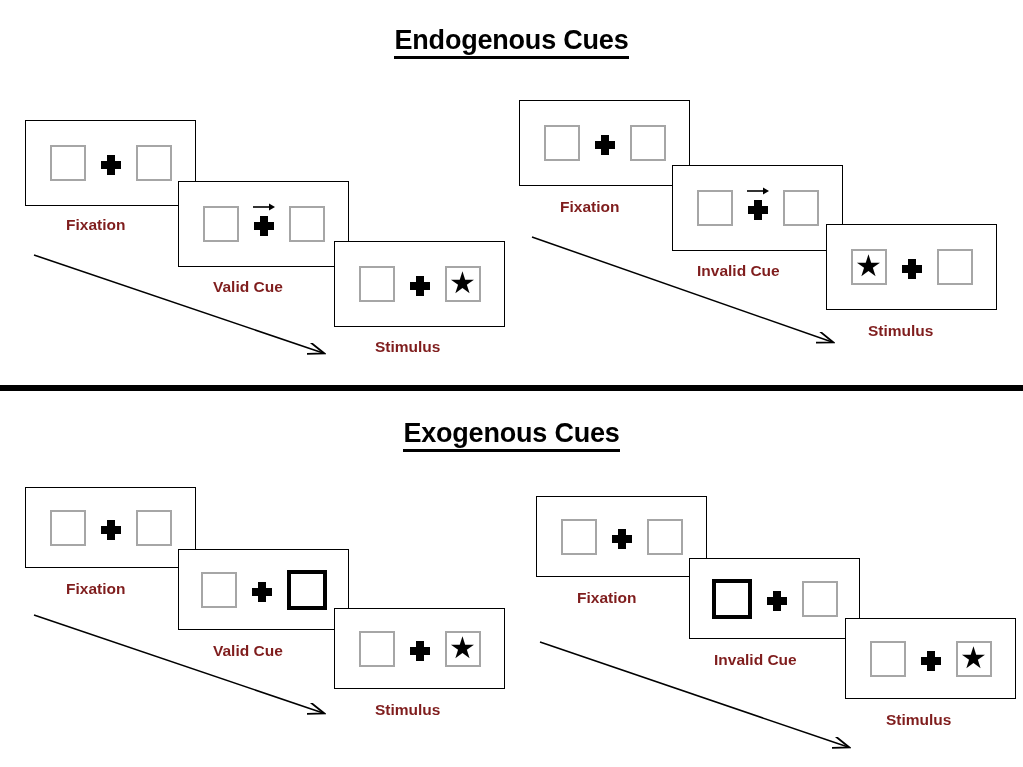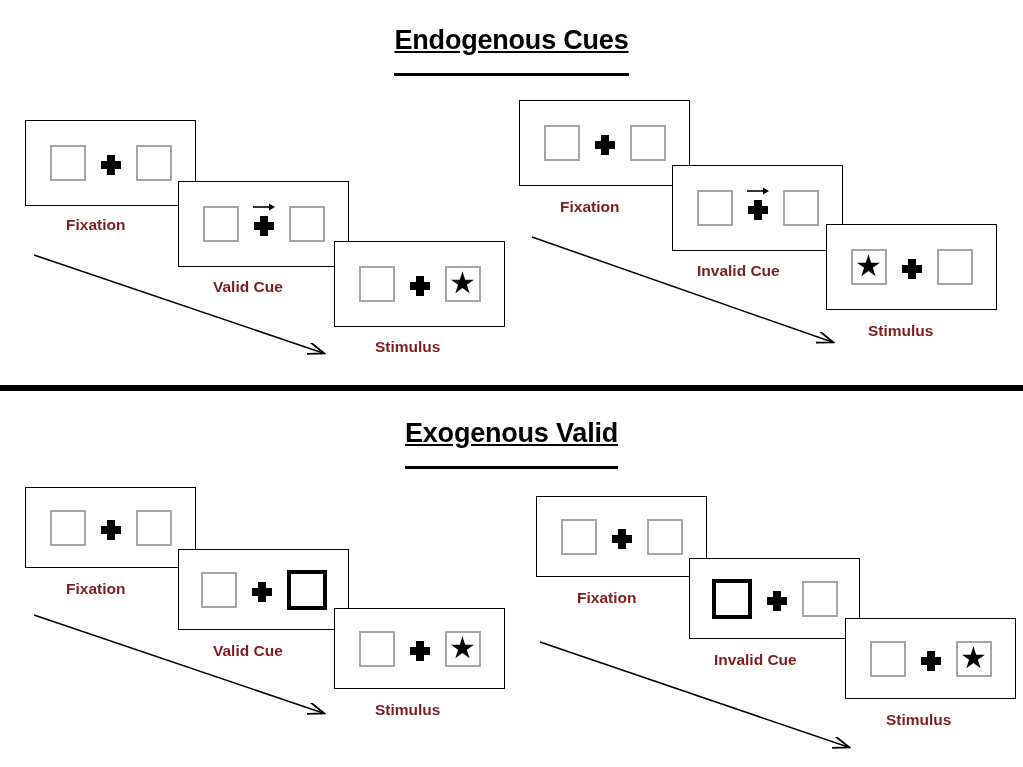--- a/index.html
+++ b/index.html
@@ -21,22 +21,21 @@
     left: 0;
     width: 1023px;
     text-align: center;
     font-weight: bold;
     font-size: 27px;
     color: #000000;
     letter-spacing: -0.2px;
   }
   .section-title span {
     border-bottom: 3px solid #000;
-    padding-bottom: 18px;
-    text-decoration: underline;
+    padding-bottom: 1px;
   }
 
   
   .divider {
     position: absolute;
     left: 0;
     width: 1023px;
     height: 6px;
     background: #000000;
   }
@@ -237,21 +236,21 @@
       <div class="plus"></div>
     </div>
     <div class="pbox"></div>
   </div>
 </div>
 <div class="caption" style="left:868px; top:322px;">Stimulus</div>
 
 <div class="divider" style="top:385px;"></div>
 
 <div class="section-title" style="top:418px;">
-  <span>Exogenous Valid</span>
+  <span>Exogenous Cues</span>
 </div>
 
 <svg class="flow-arrow" style="left:20px; top:603px; width:340px; height:130px;" viewBox="0 0 340 130">
   <defs>
     <marker id="ah3" markerWidth="12" markerHeight="12" refX="10" refY="4" orient="auto">
       <path d="M0,0 L11,4 L0,8" fill="none" stroke="#000" stroke-width="1.2"></path>
     </marker>
   </defs>
   <line x1="14" y1="12" x2="303" y2="110" stroke="#000" stroke-width="1.5" marker-end="url(#ah3)"></line>
 </svg>

